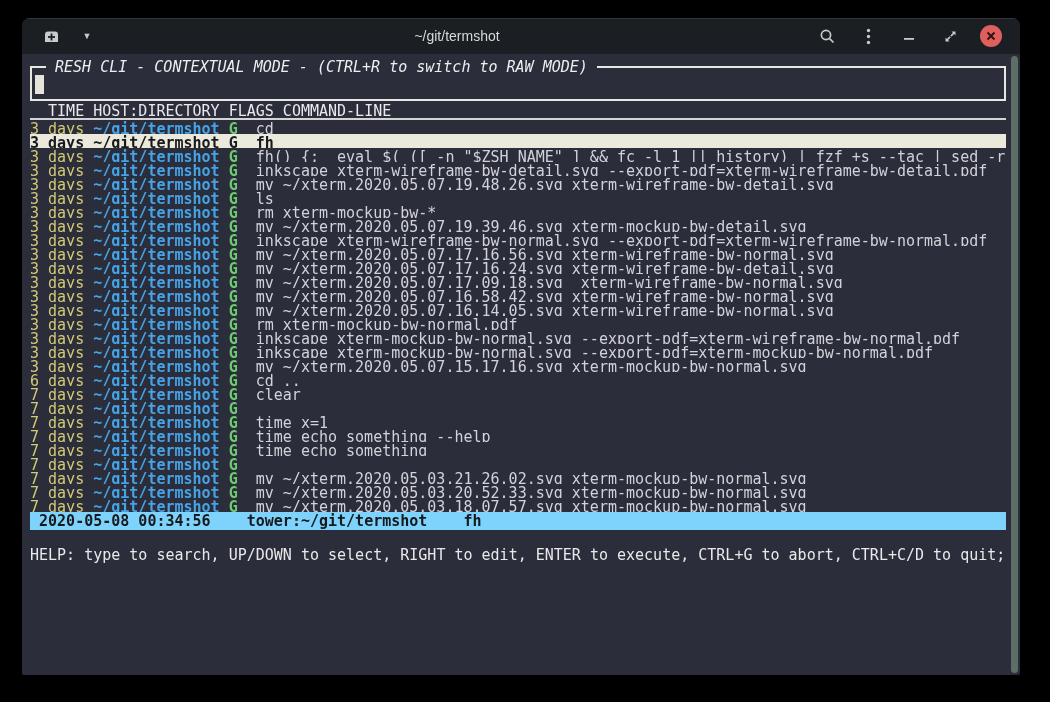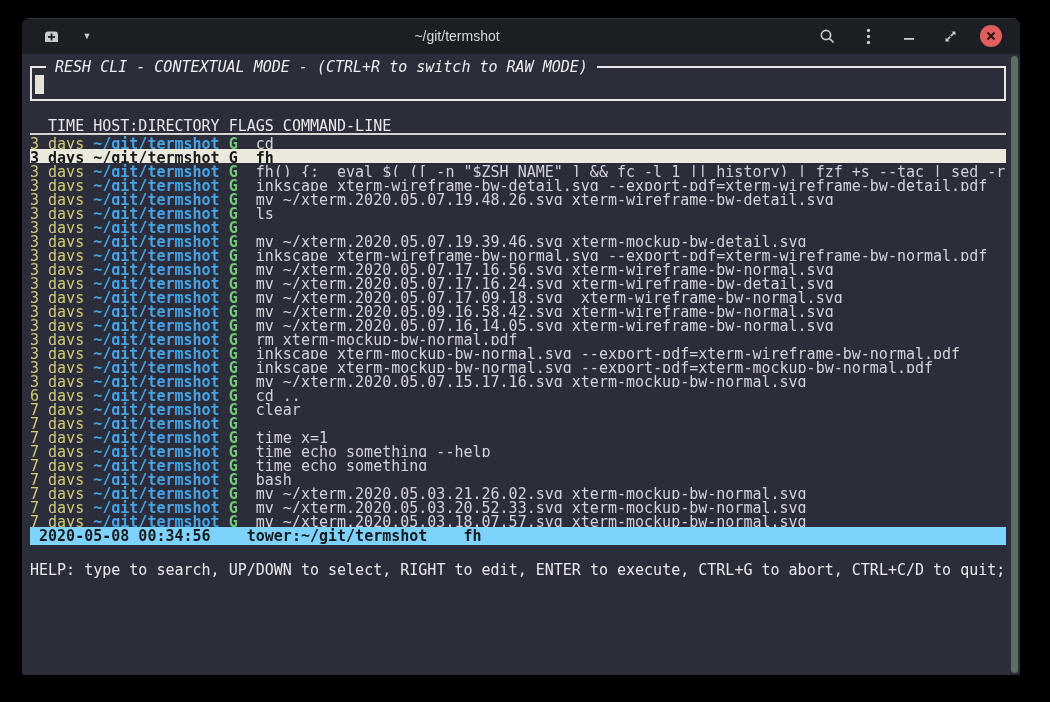--- a/index.html
+++ b/index.html
@@ -30,21 +30,21 @@
   .scrollbar { position:absolute; top:2px; bottom:2px; right:2px; width:7px;
                background:#5d6e66; border-radius:4px; }
 
   .resh-box { position:relative; width:976px; height:35px;
               border:2px solid #e7e7e4; }
   .resh-legend { position:absolute; top:-10px; left:14px; background:#2b2d3a;
                  padding:0 9px; color:#eceef0; white-space:pre;font-style:italic; }
   .cursor-block { position:absolute; left:3px; top:7px; width:9px; height:19px;
                   background:#e6e4d8; }
 
-  .table-header { margin-top:16px; width:976px; height:18px; color:#e8e9eb;
+  .table-header { margin-top:1px; width:976px; height:18px; color:#e8e9eb;
                   white-space:pre; border-bottom:2px solid #d4d4d2; }
 
   .rows { width:976px; }
   .row { display:flex; width:976px; height:14px; white-space:pre; overflow:hidden; }
   .c-time { width:7ch; flex:none; color:#d3cb74; }
   .c-dir  { width:15ch; flex:none; color:#45a3e6; font-weight:bold; }
   .c-flag { width:3ch; flex:none; color:#6ecb72; font-weight:bold; }
   .c-cmd  { flex:1; color:#d2d3da; overflow:hidden; }
   .row.selected { background:#ebe9dc; }
   .row.selected .c-time, .row.selected .c-dir,
@@ -170,20 +170,21 @@
     <span class="c-time">3 days</span>
     <span class="c-dir">~/git/termshot</span>
     <span class="c-flag">G</span>
     <span class="c-cmd">ls</span>
   </div>
 
   <div class="row">
     <span class="c-time">3 days</span>
     <span class="c-dir">~/git/termshot</span>
     <span class="c-flag">G</span>
+    <span class="c-cmd">rm xterm-mockup-bw-*</span>
   </div>
 
   <div class="row">
     <span class="c-time">3 days</span>
     <span class="c-dir">~/git/termshot</span>
     <span class="c-flag">G</span>
     <span class="c-cmd">mv ~/xterm.2020.05.07.19.39.46.svg xterm-mockup-bw-detail.svg</span>
   </div>
 
   <div class="row">
@@ -211,21 +212,21 @@
     <span class="c-time">3 days</span>
     <span class="c-dir">~/git/termshot</span>
     <span class="c-flag">G</span>
     <span class="c-cmd">mv ~/xterm.2020.05.07.17.09.18.svg  xterm-wireframe-bw-normal.svg</span>
   </div>
 
   <div class="row">
     <span class="c-time">3 days</span>
     <span class="c-dir">~/git/termshot</span>
     <span class="c-flag">G</span>
-    <span class="c-cmd">mv ~/xterm.2020.05.09.16.58.42.svg xterm-wireframe-bw-normal.svg</span>
+    <span class="c-cmd">mv ~/xterm.2020.05.07.16.58.42.svg xterm-wireframe-bw-normal.svg</span>
   </div>
 
   <div class="row">
     <span class="c-time">3 days</span>
     <span class="c-dir">~/git/termshot</span>
     <span class="c-flag">G</span>
     <span class="c-cmd">mv ~/xterm.2020.05.07.16.14.05.svg xterm-wireframe-bw-normal.svg</span>
   </div>
 
   <div class="row">
@@ -294,21 +295,20 @@
     <span class="c-time">7 days</span>
     <span class="c-dir">~/git/termshot</span>
     <span class="c-flag">G</span>
     <span class="c-cmd">time echo something</span>
   </div>
 
   <div class="row">
     <span class="c-time">7 days</span>
     <span class="c-dir">~/git/termshot</span>
     <span class="c-flag">G</span>
-    <span class="c-cmd">bash</span>
   </div>
 
   <div class="row">
     <span class="c-time">7 days</span>
     <span class="c-dir">~/git/termshot</span>
     <span class="c-flag">G</span>
     <span class="c-cmd">mv ~/xterm.2020.05.03.21.26.02.svg xterm-mockup-bw-normal.svg</span>
   </div>
 
   <div class="row">

